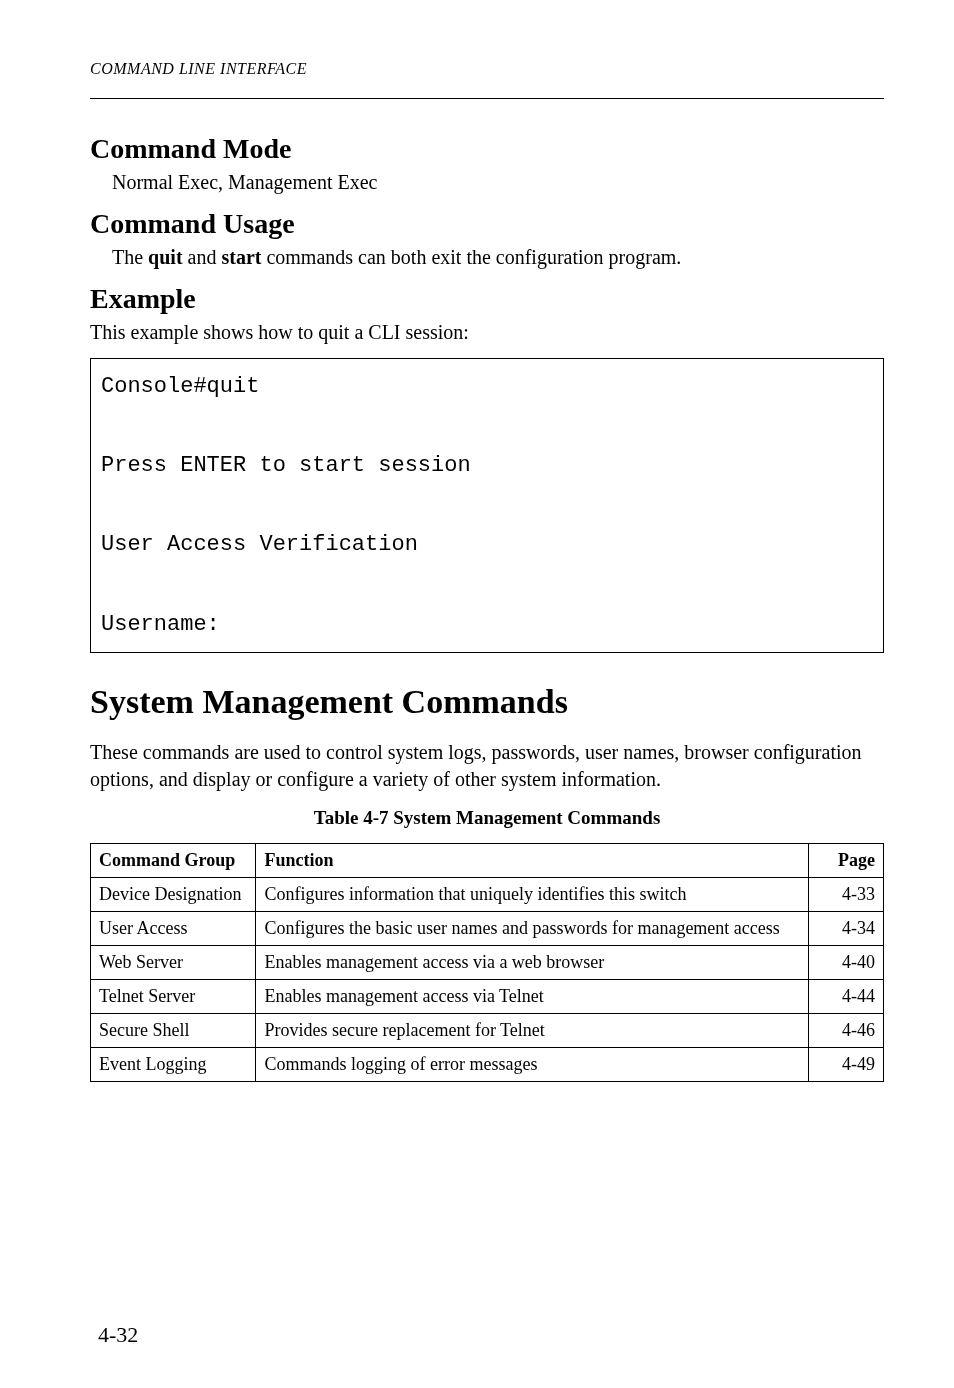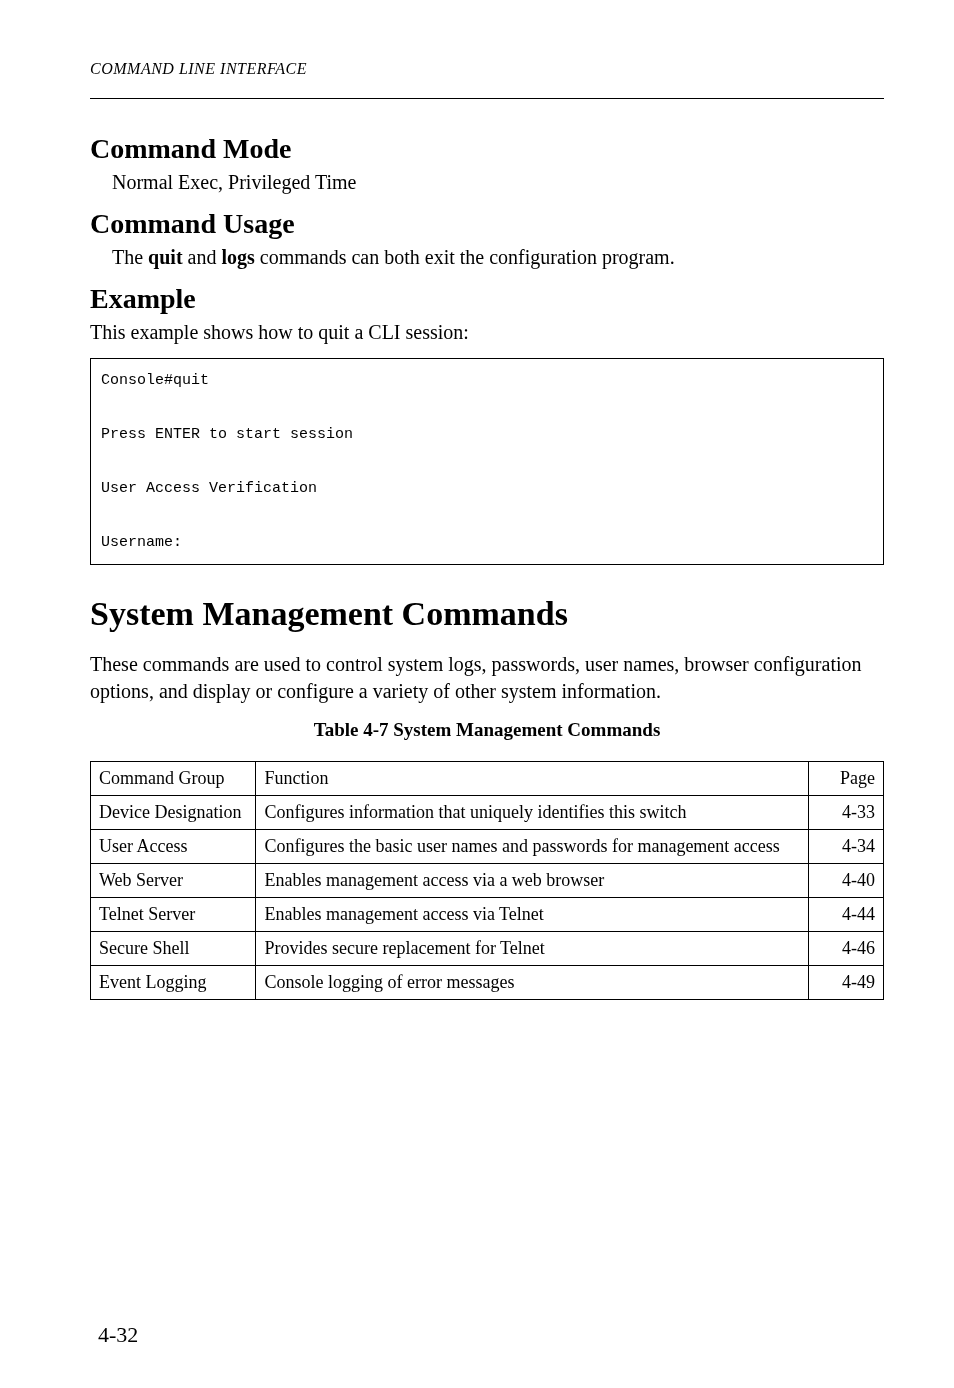--- a/index.html
+++ b/index.html
@@ -35,50 +35,50 @@
     font-size: 20px;
     margin: 4px 0 12px 0;
     line-height: 1.35;
   }
   .indent {
     margin-left: 22px;
   }
   .code-block {
     border: 1px solid #000;
     font-family: 'Courier New', monospace;
-    font-size: 15px;
+    font-size: 22px;
     padding: 8px 10px;
     white-space: pre;
     line-height: 1.8;
     margin: 6px 0 30px 0;
   }
   h1.main-heading {
     font-size: 34px;
     font-weight: bold;
     margin: 28px 0 18px 0;
   }
   .table-caption {
     font-weight: bold;
     font-size: 19px;
     text-align: center;
-    margin: 14px 0 20px 0;
+    margin: 14px 0 14px 0;
   }
   table.mgmt {
     border-collapse: collapse;
     width: 100%;
     font-size: 18px;
   }
   table.mgmt th, table.mgmt td {
     border: 1px solid #000;
     padding: 6px 8px;
     vertical-align: top;
     text-align: left;
   }
   table.mgmt th {
-    font-weight: normal;
+    font-weight: bold;
   }
   table.mgmt td.page, table.mgmt th.page {
     text-align: right;
     white-space: nowrap;
     width: 58px;
   }
   .page-number {
     position: absolute;
     bottom: 40px;
     left: 98px;
@@ -86,25 +86,25 @@
   }
   .bold { font-weight: bold; }
 </style>
 </head>
 <body>
 
 <div class="running-head">COMMAND LINE INTERFACE</div>
 <hr class="hr">
 
 <div class="section-heading">Command Mode</div>
-<div class="body-text indent">Normal Exec, Privileged Time</div>
+<div class="body-text indent">Normal Exec, Management Exec</div>
 
 <div class="section-heading">Command Usage</div>
 <div class="body-text indent">
-  <span>The </span><span class="bold">quit</span><span> and </span><span class="bold">logs</span><span> commands can both exit the configuration program.</span>
+  <span>The </span><span class="bold">quit</span><span> and </span><span class="bold">start</span><span> commands can both exit the configuration program.</span>
 </div>
 
 <div class="section-heading">Example</div>
 <div class="body-text">This example shows how to quit a CLI session:</div>
 
 <div class="code-block">Console#quit
 
 Press ENTER to start session
 
 User Access Verification
@@ -146,19 +146,19 @@
       <td>Enables management access via Telnet</td>
       <td class="page">4-44</td>
     </tr>
     <tr>
       <td>Secure Shell</td>
       <td>Provides secure replacement for Telnet</td>
       <td class="page">4-46</td>
     </tr>
     <tr>
       <td>Event Logging</td>
-      <td>Console logging of error messages</td>
+      <td>Commands logging of error messages</td>
       <td class="page">4-49</td>
     </tr>
   </tbody>
 </table>
 
 <div class="page-number">4-32</div>
 
 </body></html>

